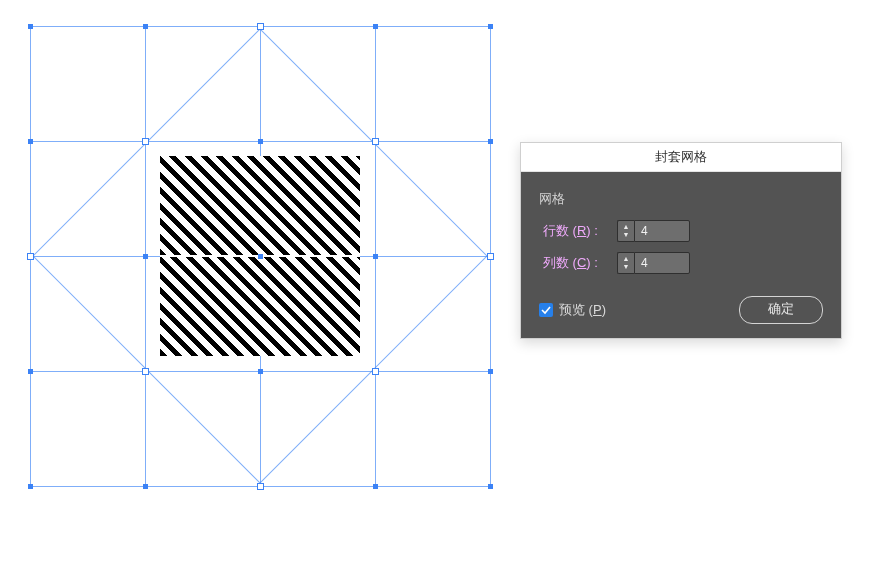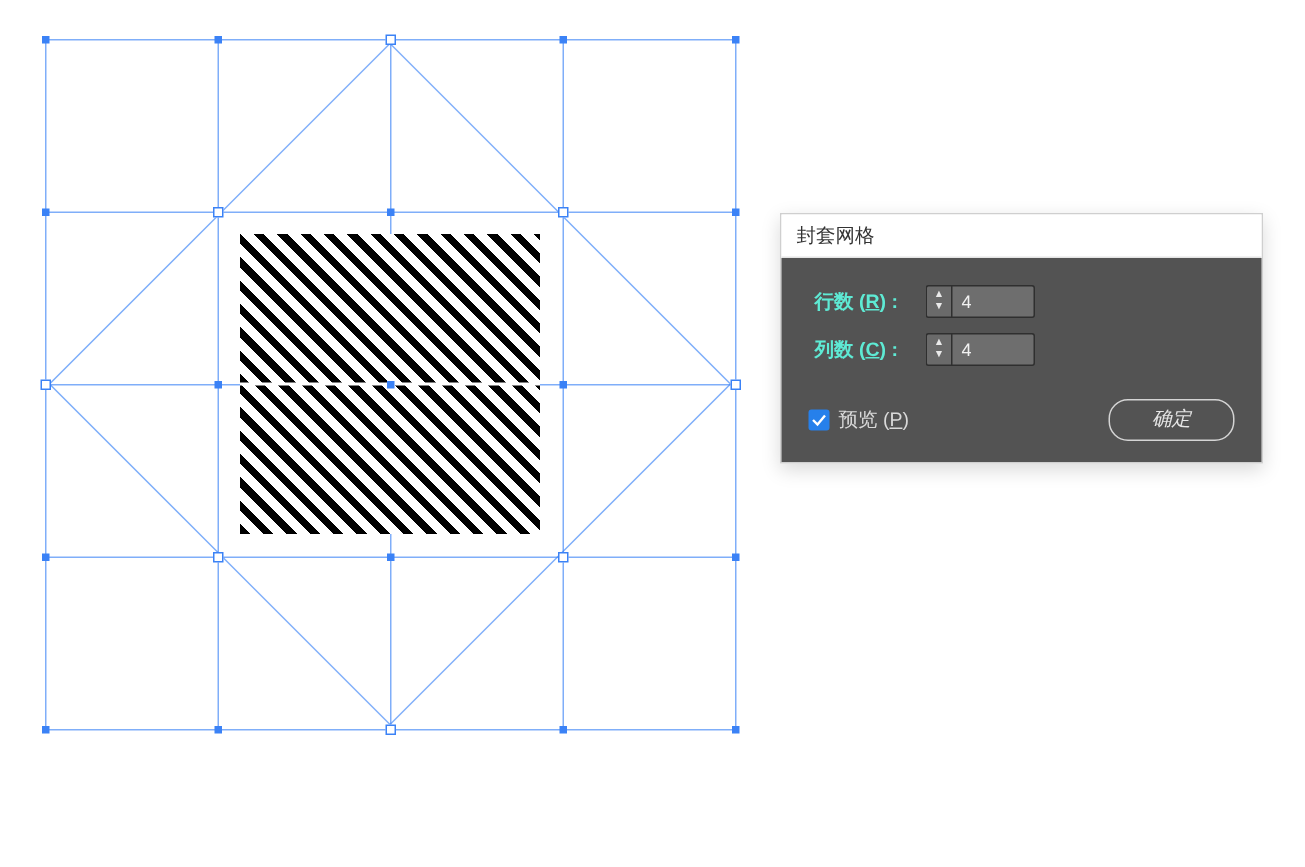--- a/index.html
+++ b/index.html
@@ -137,20 +137,21 @@
     box-shadow: 0 4px 12px rgba(0,0,0,0.15);
   }
   .dialog-titlebar {
     height: 28px;
     line-height: 28px;
     padding: 0 10px;
     font-size: 13px;
     color: #333;
     background: #fff;
     border-bottom: 1px solid #e4e4e4;
+    text-align: center;
   }
   .dialog-body {
     background: #535353;
     color: #d9d9d9;
     padding: 18px 18px 14px 18px;
   }
   .group-label {
     margin-bottom: 12px;
     font-size: 13px;
     color: #d0d0d0;
@@ -158,22 +159,21 @@
   .field-row {
     display: flex;
     align-items: center;
     margin-bottom: 10px;
     margin-left: 4px;
   }
   .field-label {
     width: 74px;
     text-align: left;
     font-size: 13px;
-    color: #5eead4;
-    font-weight: bold;
+    color: #f0abfc;
   }
   .field-label u { text-decoration: underline; }
   .stepper {
     display: flex;
     align-items: stretch;
     height: 22px;
   }
   .stepper-arrows {
     width: 16px;
     display: flex;
@@ -231,21 +231,21 @@
     height: 26px;
     line-height: 24px;
     text-align: center;
     border: 1px solid #b9b9b9;
     border-radius: 13px;
     color: #e6e6e6;
     font-size: 13px;
     background: transparent;
     cursor: pointer;
   }
-  .btn.primary { border-color: #d4d4d4; font-style: italic; }
+  .btn.primary { border-color: #d4d4d4; }
 
   .spacer { flex: 1 1 auto; }
 </style>
 </head>
 <body>
 
 <div class="canvas">
 
   <div class="bbox">
 
@@ -311,20 +311,21 @@
 
   </div>
 </div>
 
 <div class="dialog">
   <div class="dialog-titlebar">
     <span>封套网格</span>
   </div>
 
   <div class="dialog-body">
+    <div class="group-label">网格</div>
 
     <div class="field-row">
       <div class="field-label">
         <span>行数 (</span><u>R</u><span>) :</span>
       </div>
       <div class="stepper">
         <div class="stepper-arrows">
           <span>▲</span>
           <span>▼</span>
         </div>

